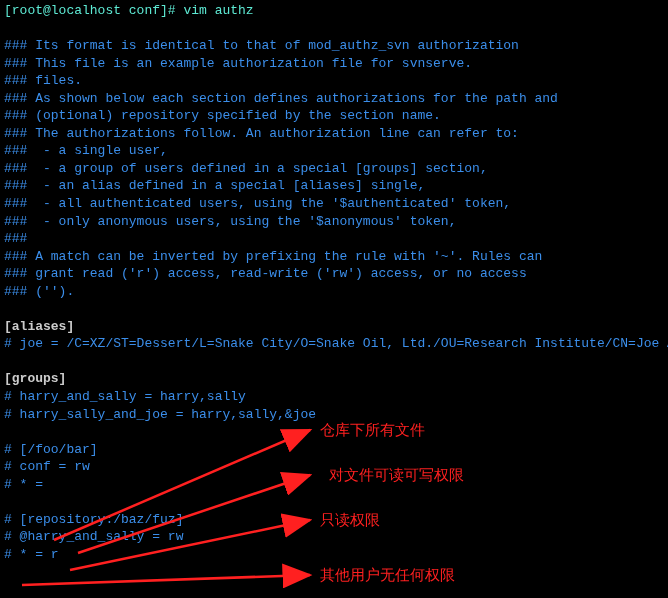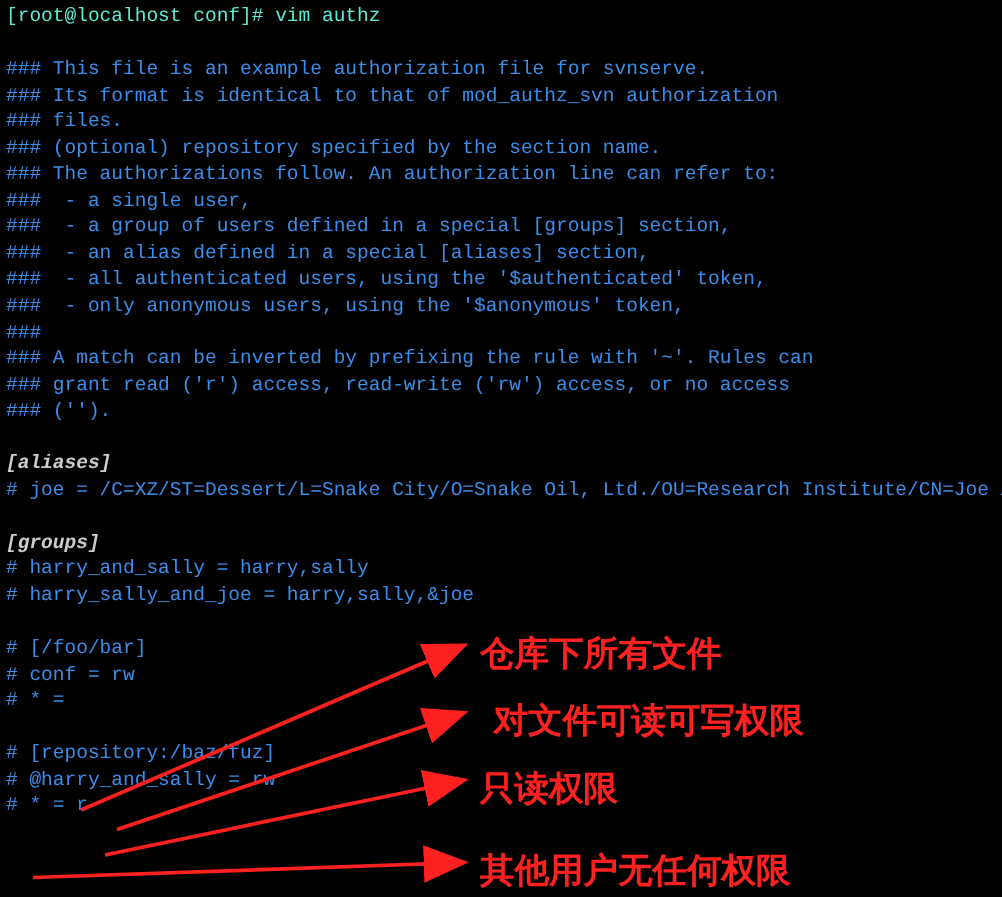--- a/index.html
+++ b/index.html
@@ -24,56 +24,56 @@
     }
     .prompt {
       color: #5eead4;
     }
     .comment {
       color: #3b8eea;
     }
     .section {
       color: #ccc;
       font-weight: bold;
-      font-style: italic;
     }
     .white {
       color: #fff;
     }
     .annotations {
       position: absolute;
       top: 0;
       left: 0;
       width: 668px;
       height: 598px;
       pointer-events: none;
     }
     .label {
       position: absolute;
       color: #ff2020;
       font-family: 'Microsoft YaHei', SimHei, sans-serif;
-      font-size: 23px;
-      font-weight: bold;
+      font-size: 15px;
+      font-weight: normal;
     }
   </style>
 </head>
 <body>
 
 <div>
 <div class="line prompt">[root@localhost conf]# vim authz</div>
 <div class="line">&nbsp;</div>
 <div id="file-content">
+      <div class="line comment">### Its format is identical to that of mod_authz_svn authorization</div>
       <div class="line comment">### This file is an example authorization file for svnserve.</div>
-      <div class="line comment">### Its format is identical to that of mod_authz_svn authorization</div>
       <div class="line comment">### files.</div>
+      <div class="line comment">### As shown below each section defines authorizations for the path and</div>
       <div class="line comment">### (optional) repository specified by the section name.</div>
       <div class="line comment">### The authorizations follow. An authorization line can refer to:</div>
       <div class="line comment">###  - a single user,</div>
       <div class="line comment">###  - a group of users defined in a special [groups] section,</div>
-      <div class="line comment">###  - an alias defined in a special [aliases] section,</div>
+      <div class="line comment">###  - an alias defined in a special [aliases] single,</div>
       <div class="line comment">###  - all authenticated users, using the '$authenticated' token,</div>
       <div class="line comment">###  - only anonymous users, using the '$anonymous' token,</div>
       <div class="line comment">###</div>
       <div class="line comment">### A match can be inverted by prefixing the rule with '~'. Rules can</div>
       <div class="line comment">### grant read ('r') access, read-write ('rw') access, or no access</div>
       <div class="line comment">### ('').</div>
       <div class="line white">&nbsp;</div>
       <div class="line section">[aliases]</div>
       <div class="line comment"># joe = /C=XZ/ST=Dessert/L=Snake City/O=Snake Oil, Ltd./OU=Research Institute/CN=Joe Average</div>
       <div class="line white">&nbsp;</div>

